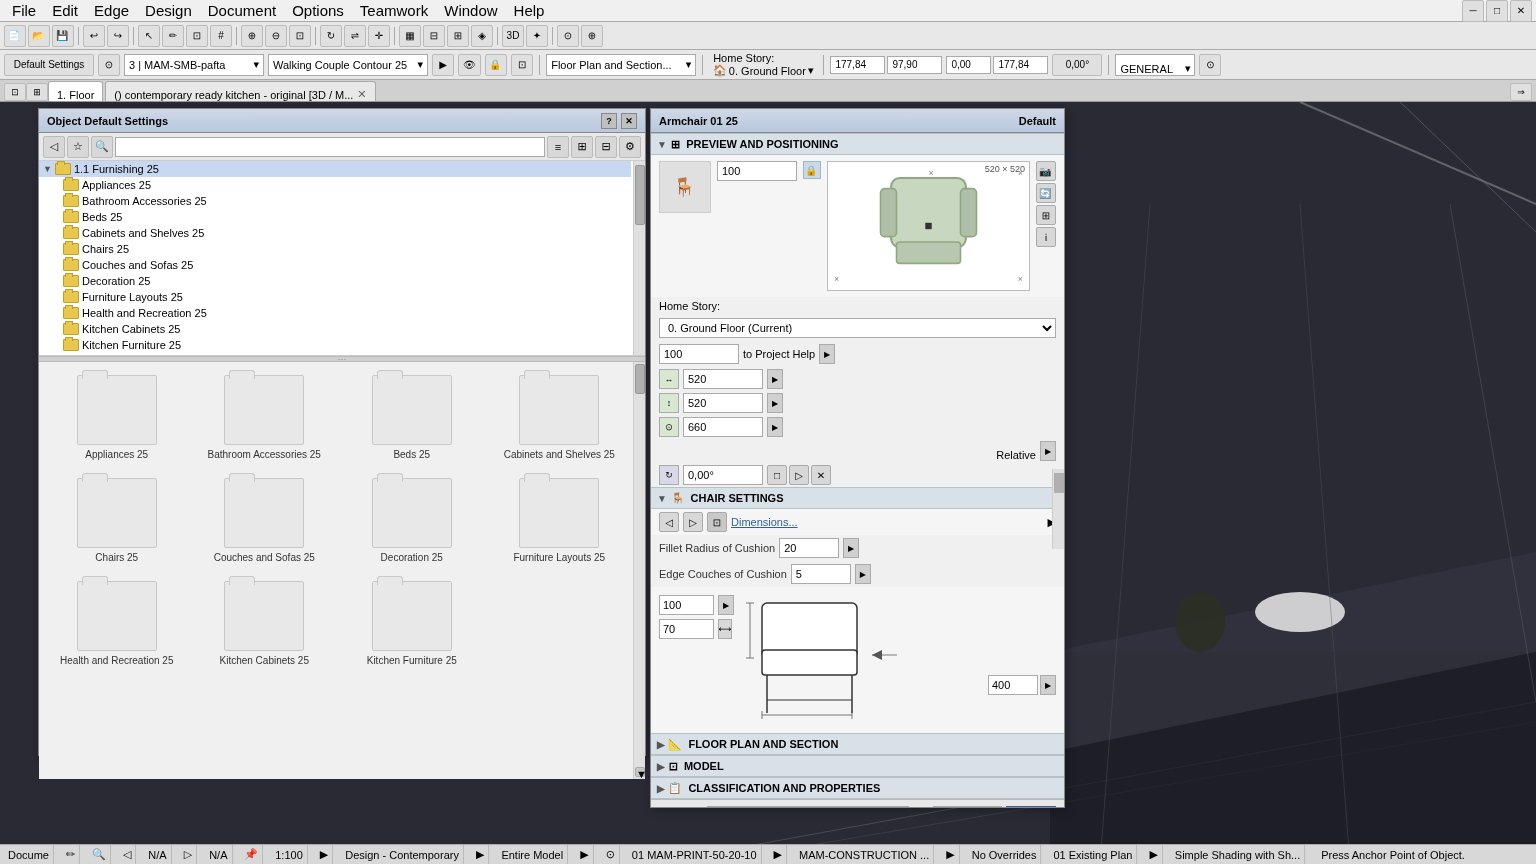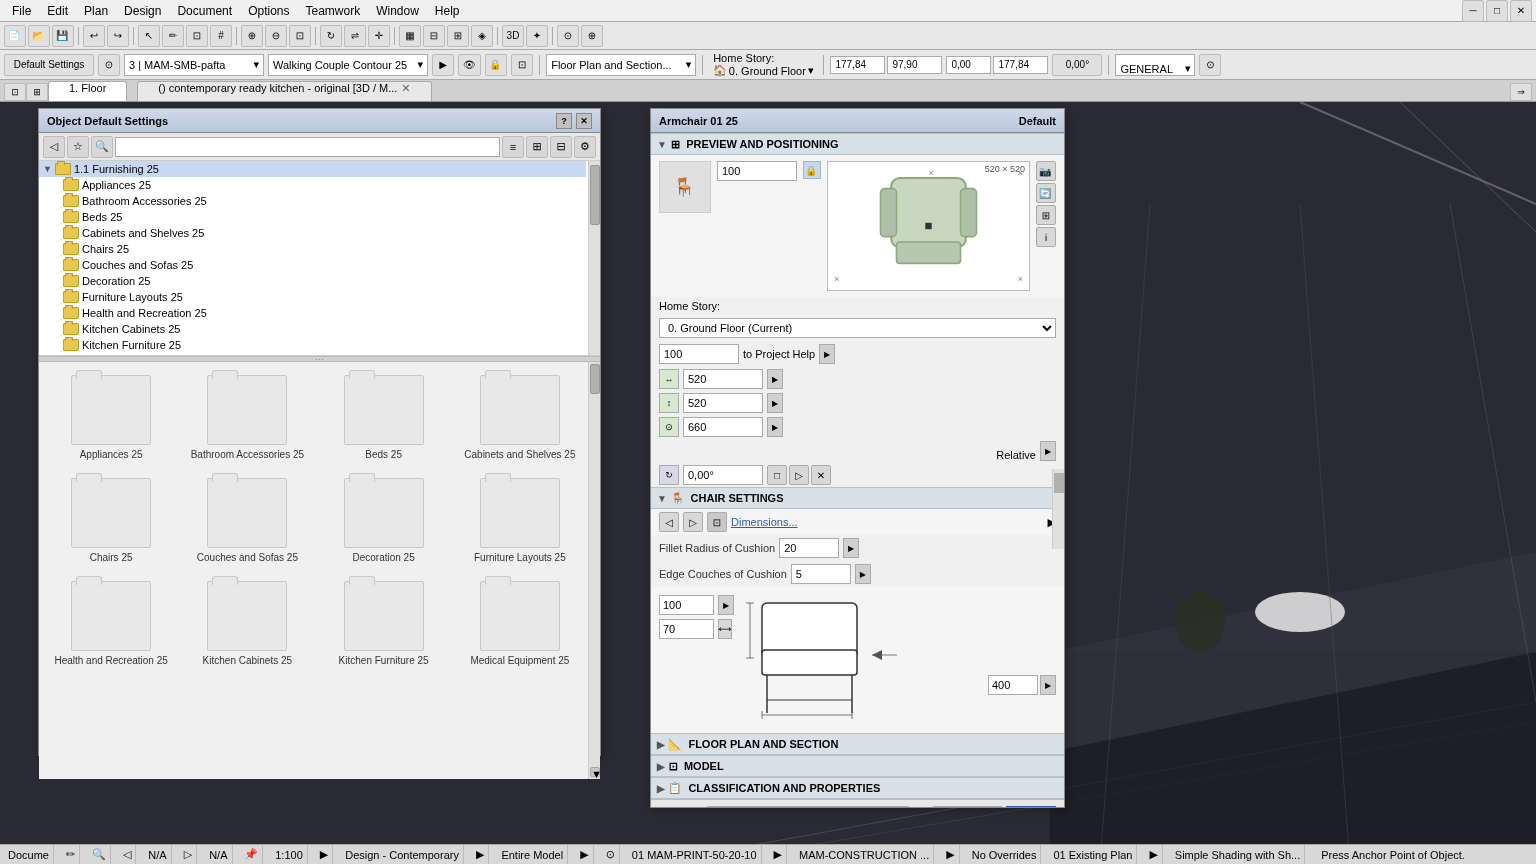--- a/index.html
+++ b/index.html
@@ -1,44 +1,44 @@
 <!DOCTYPE html>
 <html><head>
   <meta charset="utf-8">
   <style>
     * { box-sizing: border-box; margin: 0; padding: 0; font-family: Arial, sans-serif; font-size: 11px; }
     body { background: #c0c0c0; width: 1536px; height: 864px; overflow: hidden; position: relative; }
 
     
     .menu-bar { background: #f0f0f0; height: 22px; display: flex; align-items: center; padding: 0 4px; border-bottom: 1px solid #aaa; position: absolute; top: 0; left: 0; right: 0; z-index: 100; }
-    .menu-item { padding: 2px 8px; cursor: pointer; font-size: 12px; }
+    .menu-item { padding: 2px 8px; cursor: pointer; font-size: 15px; }
 
     
     .toolbar { background: #e8e8e8; height: 28px; display: flex; align-items: center; padding: 0 4px; border-bottom: 1px solid #aaa; position: absolute; top: 22px; left: 0; right: 0; z-index: 100; gap: 2px; }
     .toolbar-btn { background: #e0e0e0; border: 1px solid #bbb; height: 22px; min-width: 22px; display: flex; align-items: center; justify-content: center; cursor: pointer; padding: 0 3px; font-size: 10px; border-radius: 2px; }
     .toolbar-sep { width: 1px; background: #aaa; height: 18px; margin: 0 2px; }
 
     
     .toolbar2 { background: #e8e8e8; height: 30px; display: flex; align-items: center; padding: 0 4px; border-bottom: 1px solid #aaa; position: absolute; top: 50px; left: 0; right: 0; z-index: 100; gap: 4px; }
     .toolbar2-btn { background: #e0e0e0; border: 1px solid #bbb; height: 22px; min-width: 22px; display: flex; align-items: center; justify-content: center; cursor: pointer; padding: 0 4px; font-size: 10px; border-radius: 2px; }
     .toolbar2-dropdown { background: white; border: 1px solid #aaa; height: 22px; display: flex; align-items: center; padding: 0 4px; cursor: pointer; min-width: 120px; }
     .toolbar2-sep { width: 1px; background: #aaa; height: 20px; margin: 0 2px; }
 
     
     .tab-bar { background: #d0d0d0; height: 22px; display: flex; align-items: flex-end; padding: 0 4px; border-bottom: 1px solid #999; position: absolute; top: 80px; left: 0; right: 0; z-index: 100; }
-    .tab { background: #e8e8e8; border: 1px solid #aaa; border-bottom: none; height: 20px; display: flex; align-items: flex-start; padding: 0 20px; cursor: pointer; font-size: 10px; margin-right: 10px; border-radius: 3px 3px 0 0; }
+    .tab { background: #e8e8e8; border: 1px solid #aaa; border-bottom: none; height: 20px; display: flex; align-items: flex-end; padding: 0 8px; cursor: pointer; font-size: 10px; margin-right: 2px; border-radius: 3px 3px 0 0; }
     .tab.active { background: white; }
     .tab-close { margin-left: 4px; color: #666; }
 
     
     .left-sidebar { width: 35px; background: #e0e0e0; border-right: 1px solid #aaa; display: flex; flex-direction: column; align-items: center; padding: 4px 0; gap: 2px; }
     .sidebar-btn { width: 28px; height: 28px; background: #d0d0d0; border: 1px solid #bbb; display: flex; align-items: center; justify-content: center; cursor: pointer; font-size: 12px; border-radius: 2px; }
 
     
-    .ods-dialog { position: absolute; top: 4px; left: 38px; width: 563px; background: #f0f0f0; border: 1px solid #888; box-shadow: 2px 2px 8px rgba(0,0,0,0.3); z-index: 50; }
+    .ods-dialog { position: absolute; top: 4px; left: 38px; width: 608px; background: #f0f0f0; border: 1px solid #888; box-shadow: 2px 2px 8px rgba(0,0,0,0.3); z-index: 50; }
     .ods-title-bar { background: linear-gradient(to bottom, #d0d8e8, #b8c8dc); height: 24px; display: flex; align-items: center; padding: 0 8px; font-size: 11px; font-weight: bold; justify-content: space-between; border-bottom: 1px solid #888; }
     .ods-title-buttons { display: flex; gap: 4px; }
     .ods-title-btn { width: 16px; height: 16px; background: #c0c0c0; border: 1px solid #888; display: flex; align-items: center; justify-content: center; cursor: pointer; font-size: 9px; }
 
     
     .ods-toolbar { background: #e8e8e8; height: 28px; display: flex; align-items: center; padding: 0 4px; border-bottom: 1px solid #ccc; gap: 2px; }
     .ods-tb-btn { height: 22px; min-width: 22px; background: #d8d8d8; border: 1px solid #bbb; display: flex; align-items: center; justify-content: center; cursor: pointer; font-size: 11px; padding: 0 3px; border-radius: 2px; }
     .ods-search { flex: 1; height: 20px; border: 1px solid #aaa; padding: 0 4px; background: white; }
     .ods-tree-item { padding: 2px 4px; cursor: pointer; display: flex; align-items: center; white-space: nowrap; }
     .ods-tree-item.selected { background: #c8d8f0; }
@@ -89,21 +89,21 @@
 
     .pos-icon { width: 18px; height: 18px; border: 1px solid #888; background: #d0d0d0; display: flex; align-items: center; justify-content: center; font-size: 10px; cursor: pointer; }
     .lock-btn { width: 18px; height: 18px; background: #c8d8e8; border: 1px solid #9abacc; display: flex; align-items: center; justify-content: center; font-size: 10px; cursor: pointer; }
   </style>
 </head>
 <body>
 
 <div class="menu-bar">
   <span class="menu-item">File</span>
   <span class="menu-item">Edit</span>
-  <span class="menu-item">Plan</span>
+  <span class="menu-item">Edge</span>
   <span class="menu-item">Design</span>
   <span class="menu-item">Document</span>
   <span class="menu-item">Options</span>
   <span class="menu-item">Teamwork</span>
   <span class="menu-item">Window</span>
   <span class="menu-item">Help</span>
   <div style="margin-left: auto; display: flex; gap: 2px;">
     <div class="toolbar-btn">─</div>
     <div class="toolbar-btn">□</div>
     <div class="toolbar-btn">✕</div>
@@ -380,24 +380,20 @@
           <div class="folder-label">Health and Recreation 25</div>
         </div>
         <div class="folder-item">
           <div class="folder-large"></div>
           <div class="folder-label">Kitchen Cabinets 25</div>
         </div>
         <div class="folder-item">
           <div class="folder-large"></div>
           <div class="folder-label">Kitchen Furniture 25</div>
         </div>
-        <div class="folder-item">
-          <div class="folder-large"></div>
-          <div class="folder-label">Medical Equipment 25</div>
-        </div>
       </div>
 
       <div style="position: absolute; right: 0; top: 0; bottom: 0; width: 12px; background: #e0e0e0; border-left: 1px solid #ccc;">
         <div style="width: 10px; height: 30px; background: #b0b0b0; border: 1px solid #999; border-radius: 2px; position: absolute; top: 2px; left: 1px;"></div>
         <div style="width: 10px; height: 10px; background: #c8c8c8; border: 1px solid #aaa; border-radius: 2px; position: absolute; bottom: 2px; left: 1px;">▼</div>
       </div>
     </div>
   </div>
 </div>
 

